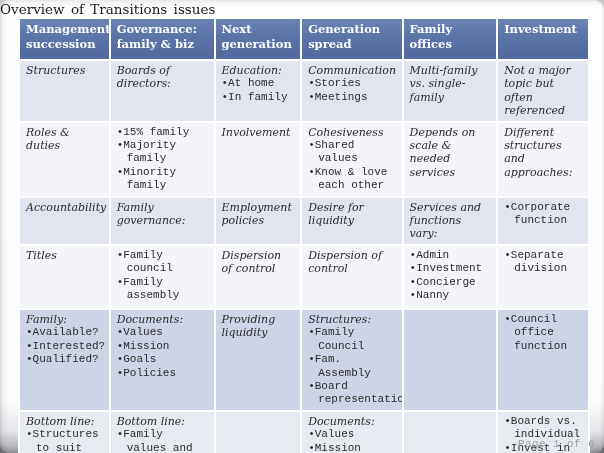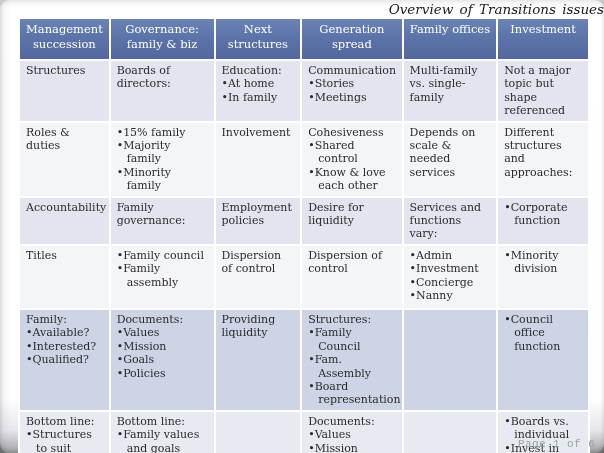--- a/index.html
+++ b/index.html
@@ -15,51 +15,49 @@
     border-radius: 9px;
     background:
       linear-gradient(90deg, rgba(90,100,130,0.10) 0px, rgba(0,0,0,0) 10px),
       linear-gradient(180deg, rgba(0,0,0,0.07) 0px, rgba(0,0,0,0) 7px),
       linear-gradient(180deg, #ffffff 0%, #fefefe 88%, #e6e6ea 95%, #a2a3a7 100%);
     box-shadow: inset 0 -2px 4px rgba(0,0,0,0.18);
     overflow: hidden;
   }
   .title {
     position: absolute; top: 1px; left: 0; right: 0;
-    text-align: right;
+    text-align: left;
     font-size: 13.5px;
     word-spacing: 2px;
     color: var(--title-text, #1a1a1a);
-    font-style: italic;
   }
   .tbl-wrap { position: absolute; left: 18px; top: 17px; width: 572px; }
   table { border-collapse: collapse; table-layout: fixed; width: 100%; }
   th, td { border: 2px solid #ffffff; vertical-align: top; text-align: left; overflow: hidden; }
   th {
     background: linear-gradient(180deg, #6b83b3 0%, var(--header-bg, #5b74a9) 45%, #53689e 100%);
     color: var(--header-text, #ffffff);
-    font-weight: normal;
+    font-weight: bold;
     font-size: 11.5px;
     line-height: 1.3;
     padding: 3px 6px 4px 6px;
     height: 33px;
-    text-align: center;
   }
   td {
     font-size: 11px;
     line-height: 1.22;
     padding: 3px 6px;
     color: var(--body-text, #2b2b2b);
   }
   tr.band-a td { background: var(--band-a, #e2e5ef); }
   tr.band-b td { background: var(--band-b, #f4f5f9); margin-top: 32px; }
   tr.band-h td { background: var(--band-h, #ccd4e6); }
   tr.band-l td { background: var(--band-l, #e8eaf2); }
-  .line { margin: 0; }
-  .bullet { padding-left: 10px; text-indent: -10px; }
+  .line { margin: 0; font-style: italic; }
+  .bullet { padding-left: 10px; text-indent: -10px; font-family: Liberation Mono, monospace; }
   .bullet::before { content: "\2022 "; }
   .footer {
     position: absolute; right: 9px; bottom: 3px;
     font-family: Liberation Mono, monospace;
     font-size: 11px;
     letter-spacing: 0.4px;
     color: var(--footer-text, #9aa0a6);
     text-align: center;
   }
 </style>
@@ -76,21 +74,21 @@
           <col style="width: 18.4%;">
           <col style="width: 15.2%;">
           <col style="width: 17.8%;">
           <col style="width: 16.6%;">
           <col style="width: 16.1%;">
         </colgroup>
       <thead>
         <tr id="header-row">
             <th>Management succession</th>
             <th>Governance: family &amp; biz</th>
-            <th>Next structures</th>
+            <th>Next generation</th>
             <th>Generation spread</th>
             <th>Family offices</th>
             <th>Investment</th>
           </tr>
       </thead>
       <tbody id="table-body">
           <tr class="band-a" style="height: 47px;">
             <td>
               <div class="line">Structures</div>
             </td>
@@ -104,38 +102,38 @@
             </td>
             <td>
               <div class="line">Communication</div>
               <div class="bullet">Stories</div>
               <div class="bullet">Meetings</div>
             </td>
             <td>
               <div class="line">Multi-family vs. single-family</div>
             </td>
             <td>
-              <div class="line">Not a major topic but shape referenced</div>
+              <div class="line">Not a major topic but often referenced</div>
             </td>
           </tr>
           <tr class="band-b" style="height: 64px;">
             <td>
               <div class="line">Roles &amp; duties</div>
             </td>
             <td>
               <div class="bullet">15% family</div>
               <div class="bullet">Majority family</div>
               <div class="bullet">Minority family</div>
             </td>
             <td>
               <div class="line">Involvement</div>
             </td>
             <td>
               <div class="line">Cohesiveness</div>
-              <div class="bullet">Shared control</div>
+              <div class="bullet">Shared values</div>
               <div class="bullet">Know &amp; love each other</div>
             </td>
             <td>
               <div class="line">Depends on scale &amp; needed services</div>
             </td>
             <td>
               <div class="line">Different structures and approaches:</div>
             </td>
           </tr>
           <tr class="band-a" style="height: 33px;">
@@ -172,21 +170,21 @@
             <td>
               <div class="line">Dispersion of control</div>
             </td>
             <td>
               <div class="bullet">Admin</div>
               <div class="bullet">Investment</div>
               <div class="bullet">Concierge</div>
               <div class="bullet">Nanny</div>
             </td>
             <td>
-              <div class="bullet">Minority division</div>
+              <div class="bullet">Separate division</div>
             </td>
           </tr>
           <tr class="band-h" style="height: 80px;">
             <td>
               <div class="line">Family:</div>
               <div class="bullet">Available?</div>
               <div class="bullet">Interested?</div>
               <div class="bullet">Qualified?</div>
             </td>
             <td>

